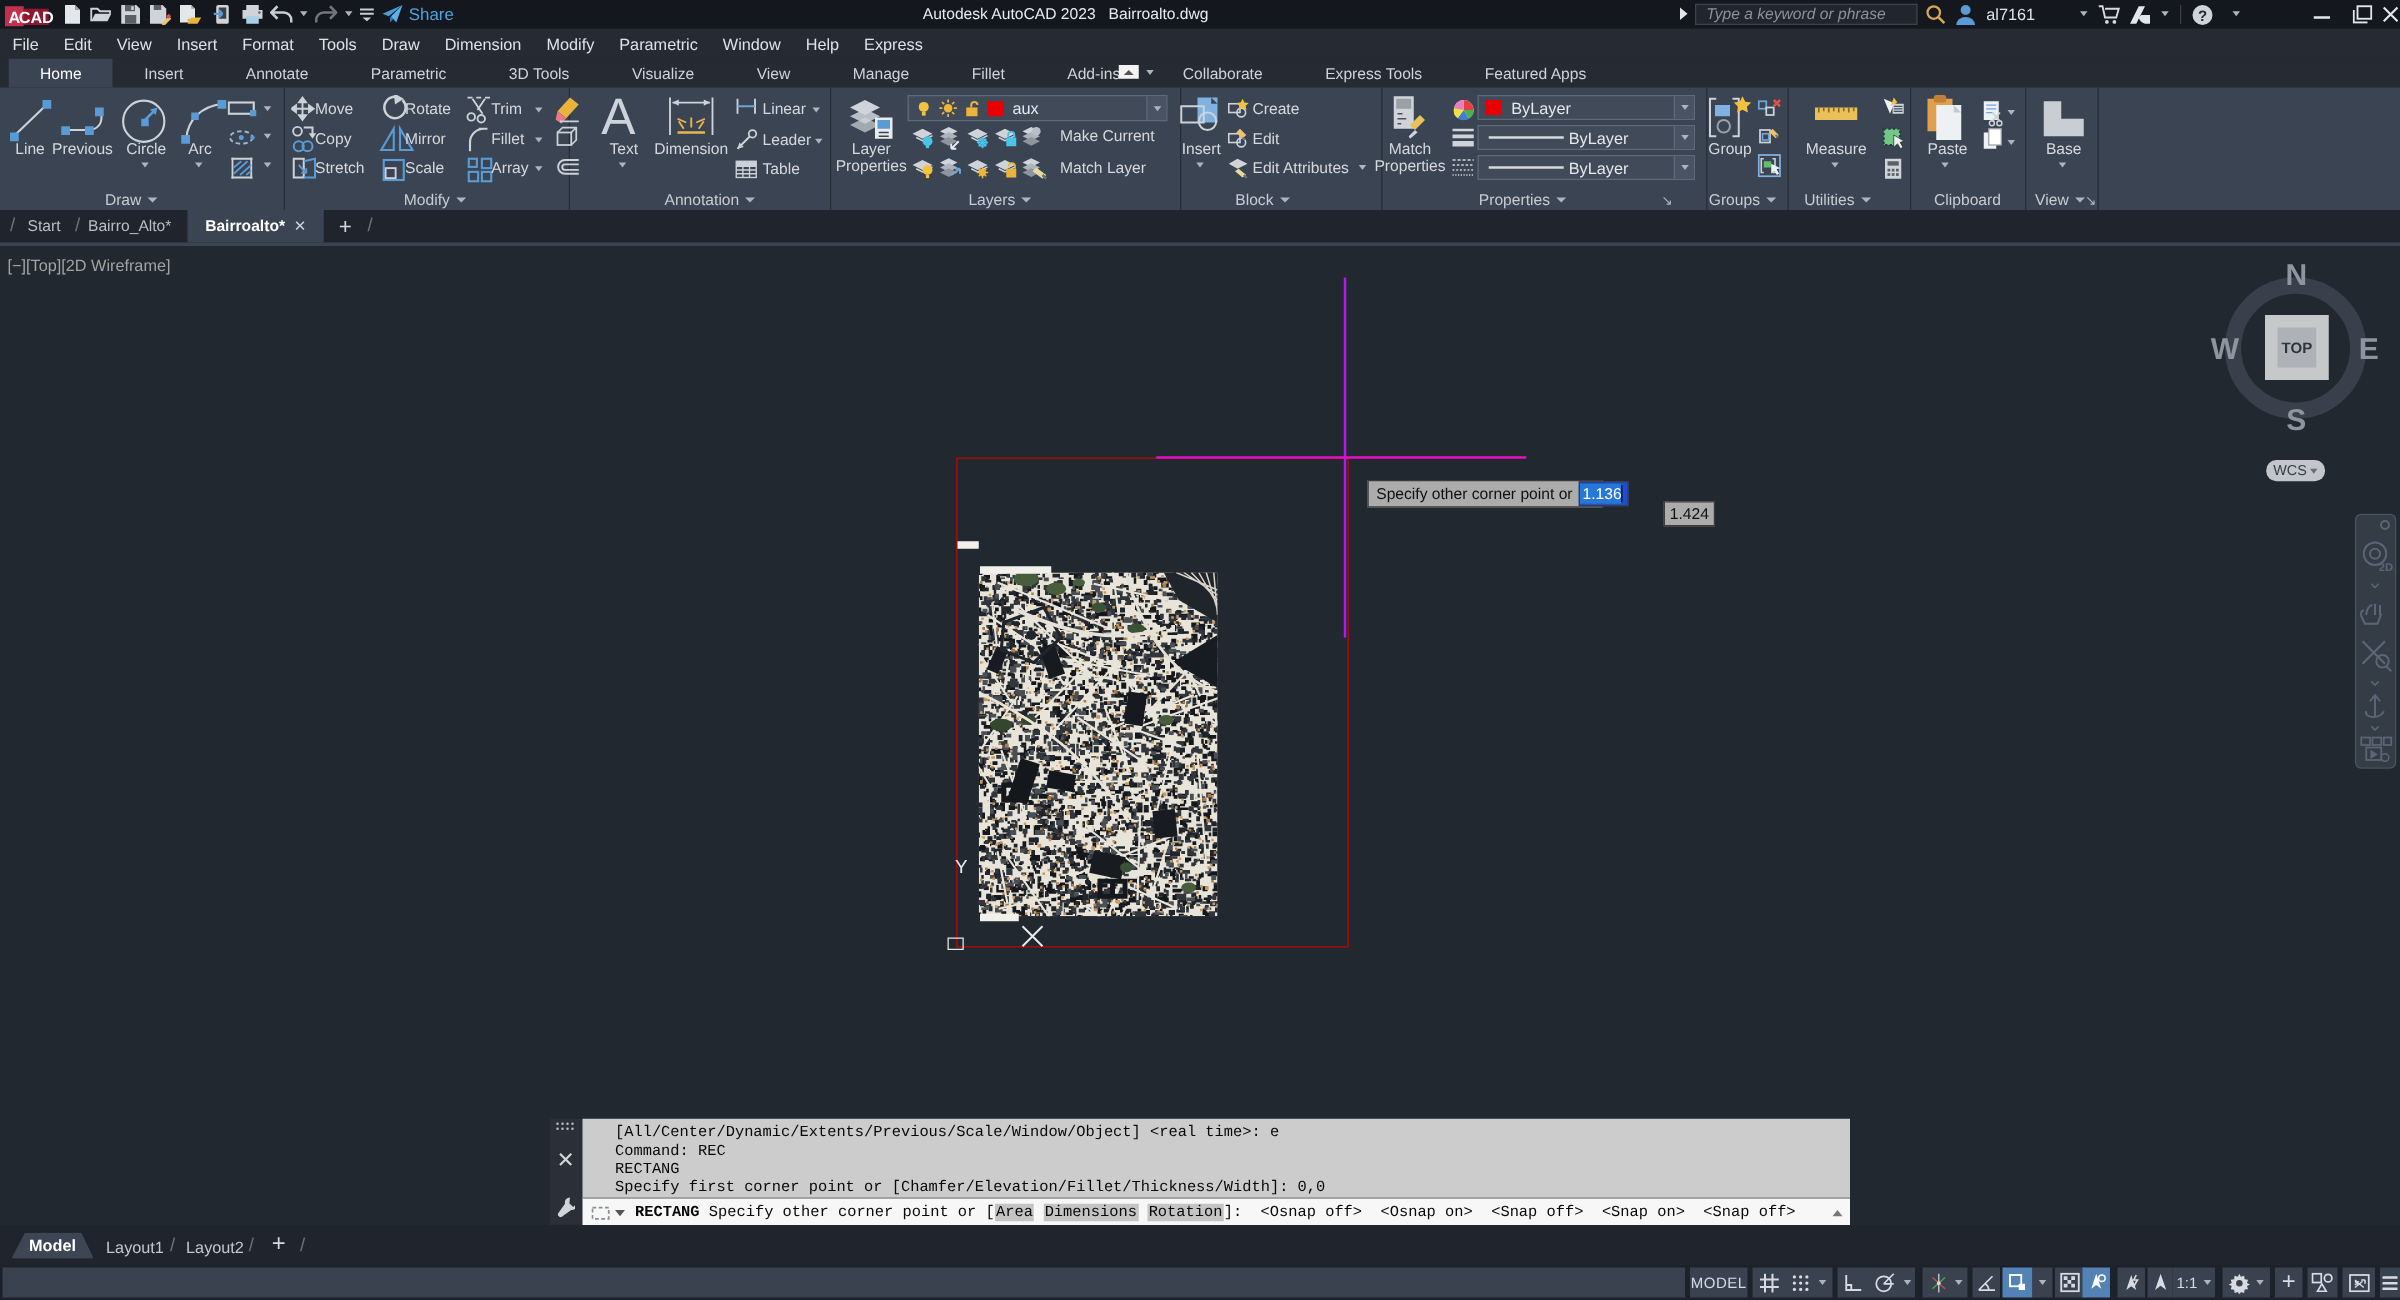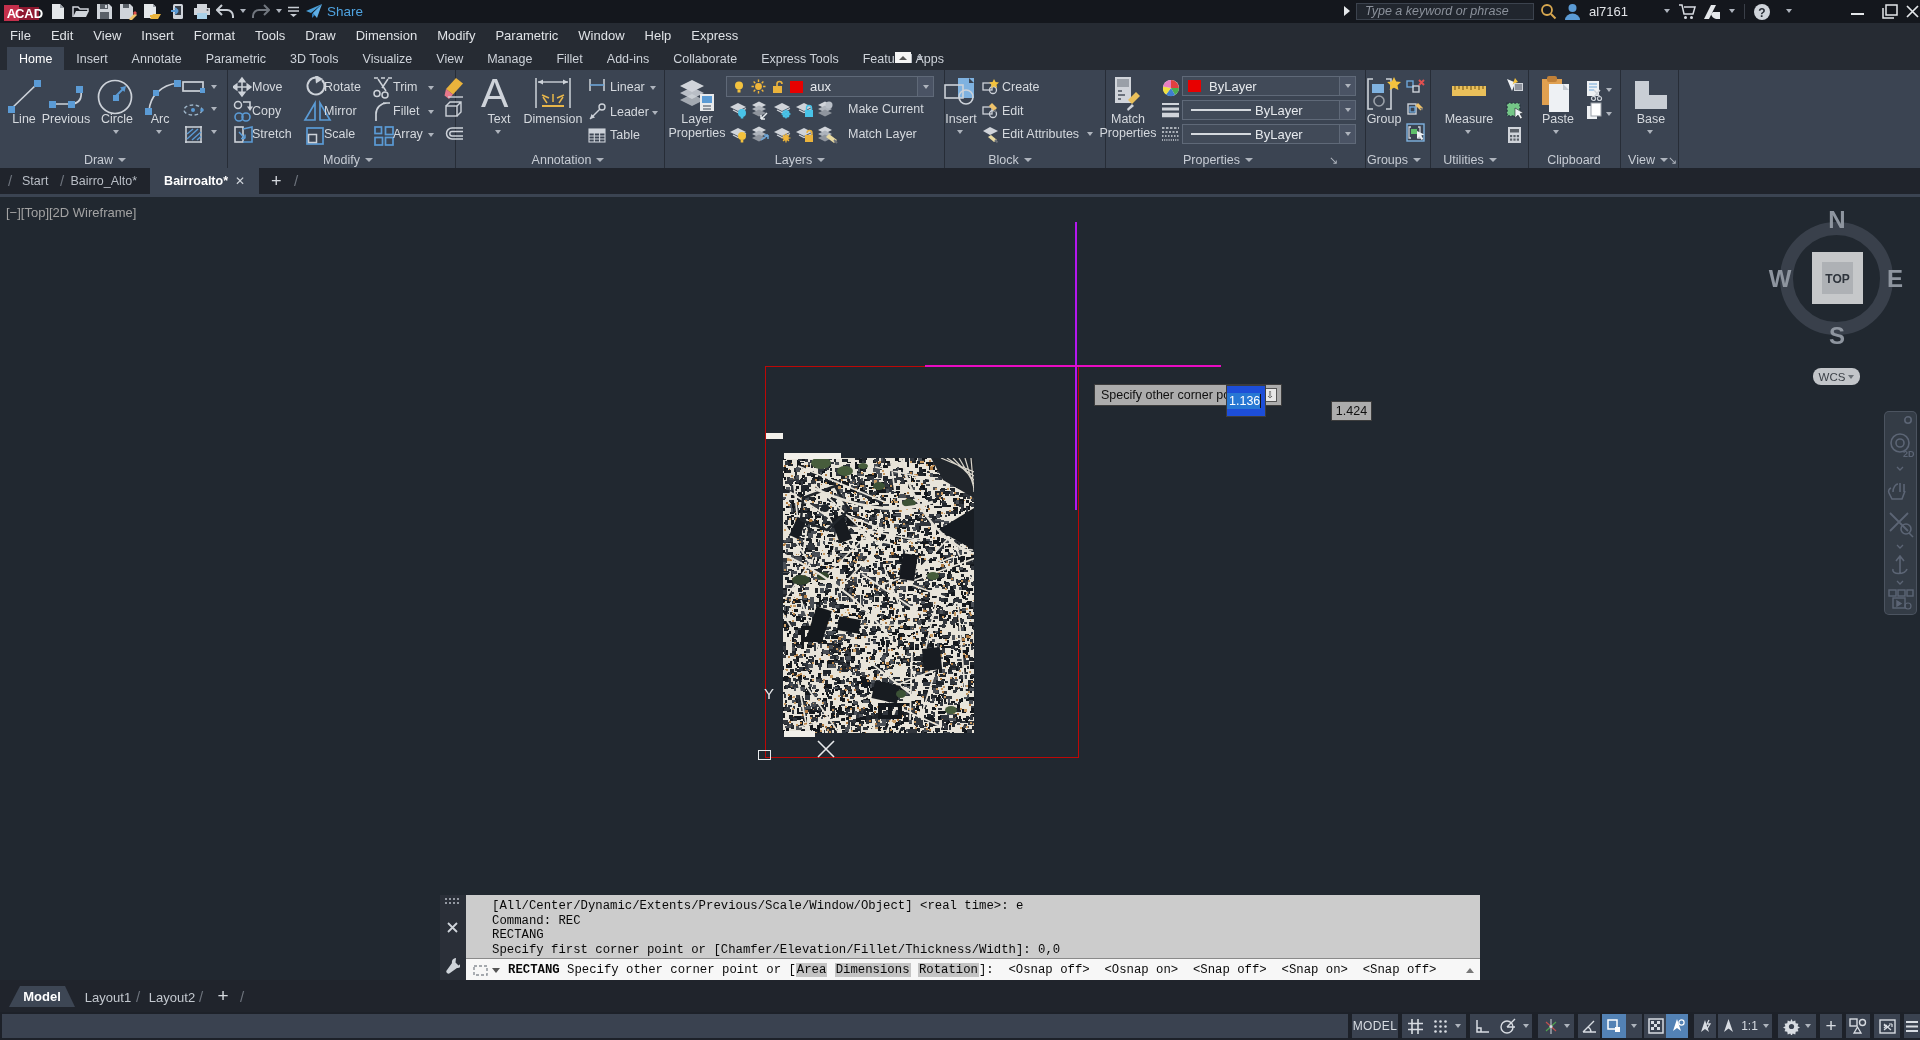--- a/index.html
+++ b/index.html
@@ -2,21 +2,21 @@
 <html><head><meta charset="utf-8"><title>AutoCAD</title><style>
 *{margin:0;padding:0;box-sizing:border-box}
 html,body{width:1920px;height:1040px;overflow:hidden}
 body{font-family:"Liberation Sans",sans-serif;background:#212830;position:relative;font-size:13px;color:#d5d9de}
 .abs{position:absolute}
 
 #titlebar{position:absolute;left:0;top:0;width:1920px;height:23px;background:#14171d}
 #menubar{position:absolute;left:0;top:23px;width:1920px;height:24px;background:#262b33;display:flex;align-items:center;color:#dfe2e6;font-size:13px}
 #menubar span{padding:0 10px}
 #tabrow{position:absolute;left:0;top:47px;width:1920px;height:23px;background:#262b33;display:flex;align-items:flex-end;color:#ced3da;font-size:13.5px}
-#tabrow .t{padding:0 12px;height:23px;display:flex;align-items:center;font-size:12.5px}
+#tabrow .t{padding:0 25px;height:23px;display:flex;align-items:center;font-size:12.5px}
 #tabrow .t.act{background:#3b4452;color:#fff}
 
 #ribbon{position:absolute;left:0;top:70px;width:1920px;height:98px;background:#3b4452}
 .psep{position:absolute;top:0;width:1px;height:98px;background:#272d37}
 .plabel{position:absolute;top:81px;height:17px;font-size:12.5px;color:#c7ccd4;display:flex;align-items:center;justify-content:center;white-space:nowrap}
 .caret{display:inline-block;width:0;height:0;border-left:4px solid transparent;border-right:4px solid transparent;border-top:4px solid #aeb4bd;margin-left:5px}
 .icaret{width:0;height:0;border-left:3.5px solid transparent;border-right:3.5px solid transparent;border-top:4px solid #aeb4bd}
 .biglabel{font-size:12.5px;color:#d5d9de;text-align:center;line-height:14px}
 .rsmall{font-size:12.5px;color:#d5d9de}
 
@@ -92,20 +92,21 @@
 <svg class="abs" style="left:287px;top:6px" width="13" height="11" viewBox="0 0 13 11">
       <path d="M1 1.5 h11 M1 5 h11" stroke="#c8cdd4" stroke-width="1.6"></path>
       <path d="M3 8 l3.5 3 3.5 -3z" fill="#c8cdd4"></path>
     </svg>
 <svg class="abs" style="left:305px;top:3px" width="18" height="17" viewBox="0 0 18 17">
       <path d="M17 1 L1 8 l5 2z" fill="#4a9fd8"></path>
       <path d="M17 1 L7 11 v4 l3 -3z" fill="#2e7ab8"></path>
       <path d="M17 1 L8 10 l4 5z" fill="#5fb0e8"></path>
     </svg>
 <div class="abs" style="left:327px;top:4px;color:#4fa3e0;font-size:13.5px">Share</div>
+<div class="abs" style="left:0;top:4px;width:1705px;text-align:center;color:#e8eaed;font-size:12.5px">Autodesk AutoCAD 2023 &nbsp; Bairroalto.dwg</div>
 <div class="abs" style="left:1344px;top:6px;width:0;height:0;border-top:5px solid transparent;border-bottom:5px solid transparent;border-left:6px solid #e4e7ea"></div>
 <div class="abs" style="left:1356px;top:3px;width:178px;height:17px;background:#21262e;border:1px solid #3c434e;color:#8b919b;font-style:italic;font-size:12.5px;line-height:15px;padding-left:8px">Type a keyword or phrase</div>
 <svg class="abs" style="left:1540px;top:3px" width="17" height="17" viewBox="0 0 17 17">
       <circle cx="7" cy="7" r="5" fill="none" stroke="#d8a850" stroke-width="1.8"></circle>
       <path d="M11 11 l4.5 4.5" stroke="#d8a850" stroke-width="2"></path>
     </svg>
 <svg class="abs" style="left:1563px;top:3px" width="19" height="17" viewBox="0 0 19 17">
       <circle cx="9.5" cy="5" r="4" fill="#5b9bd5"></circle>
       <path d="M2 17 a7.5 6.5 0 0 1 15 0z" fill="#5b9bd5"></path>
     </svg>
@@ -628,21 +629,21 @@
 <div class="abs" style="left:764px;top:488px;color:#e8eaec;font-size:15px">Y</div>
 <svg class="abs" style="left:814px;top:540px" width="24" height="24" viewBox="0 0 24 24">
  <path d="M4 4 L20 20 M20 4 L4 20" stroke="#e8eaec" stroke-width="1.6"></path>
 </svg>
 <div class="abs" style="left:758px;top:553px;width:13px;height:10px;border:1.5px solid #e8eaec"></div>
 
 <div class="abs" style="left:1094px;top:187px;width:188px;height:22px;background:#acacac;border:1px solid #3c3c3c;color:#101010;font-size:12.5px;display:flex;align-items:center">
       <span style="margin-left:6px">Specify other corner point or</span>
  <span style="position:absolute;right:4px;width:14px;height:14px;background:#e8e8e8;border:1px solid #555;display:flex;align-items:center;justify-content:center;font-size:9px;color:#333">⇩</span>
 </div>
-<div class="abs" style="left:1226px;top:188px;width:40px;height:32px;background:#1d4ed8;border:1px solid #3c3c3c;font-size:12.5px;display:flex;align-items:center">
+<div class="abs" style="left:1263px;top:188px;width:40px;height:20px;background:#1d4ed8;border:1px solid #3c3c3c;font-size:12.5px;display:flex;align-items:center">
       <span style="background:#2777d4;color:#fff;padding:1px 0 1px 2px">1.136</span>
       <span style="width:1px;height:14px;background:#111"></span>
     </div>
 <div class="abs" style="left:1331px;top:204px;width:41px;height:20px;background:#acacac;border:1px solid #3c3c3c;color:#101010;font-size:12.5px;display:flex;align-items:center;justify-content:center">1.424</div>
 
 <svg class="abs" style="left:1759px;top:5px" width="160" height="170" viewBox="0 0 160 170">
  <circle cx="77.5" cy="76.5" r="50" fill="none" stroke="#39404b" stroke-width="13"></circle>
  <g fill="#8e959f" font-family="Liberation Sans" font-size="24px" font-weight="bold" text-anchor="middle">
   <text x="78" y="26">N</text>
         <text x="21" y="85">W</text>

